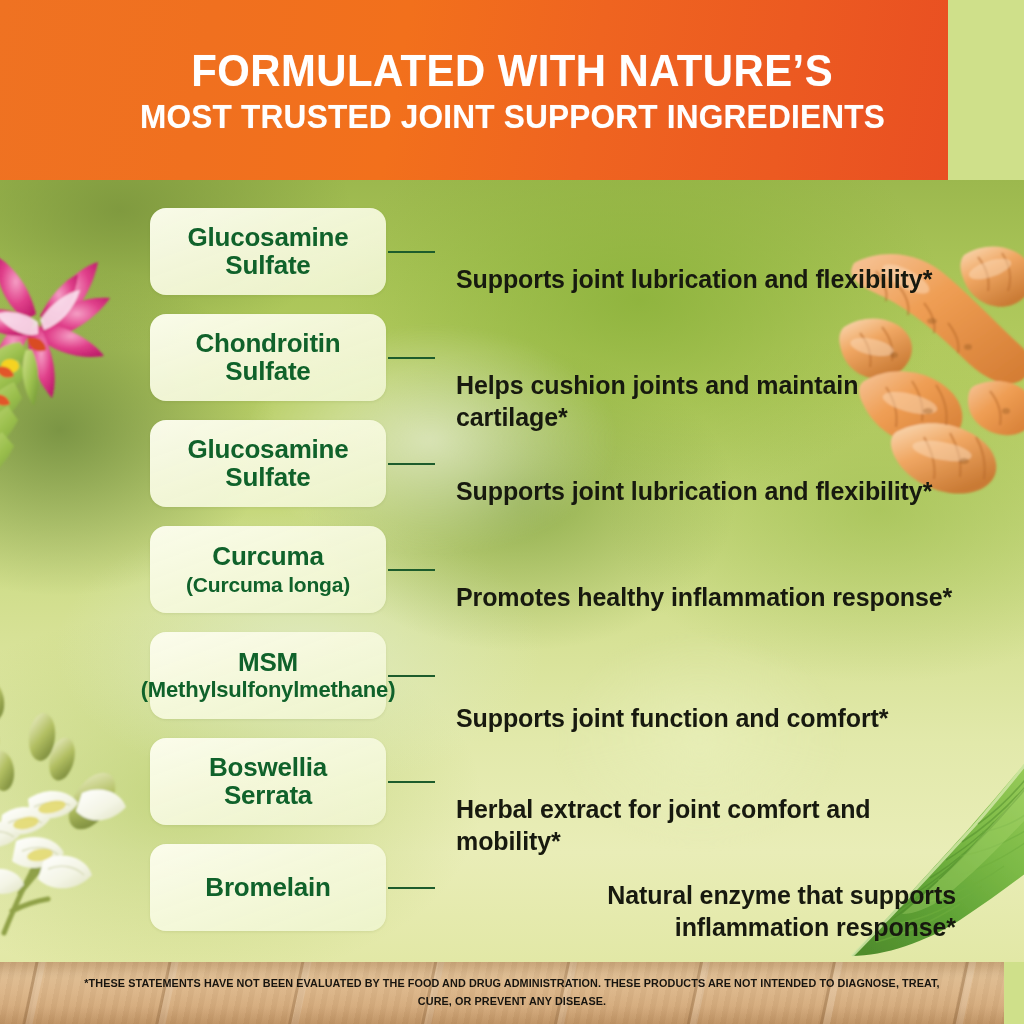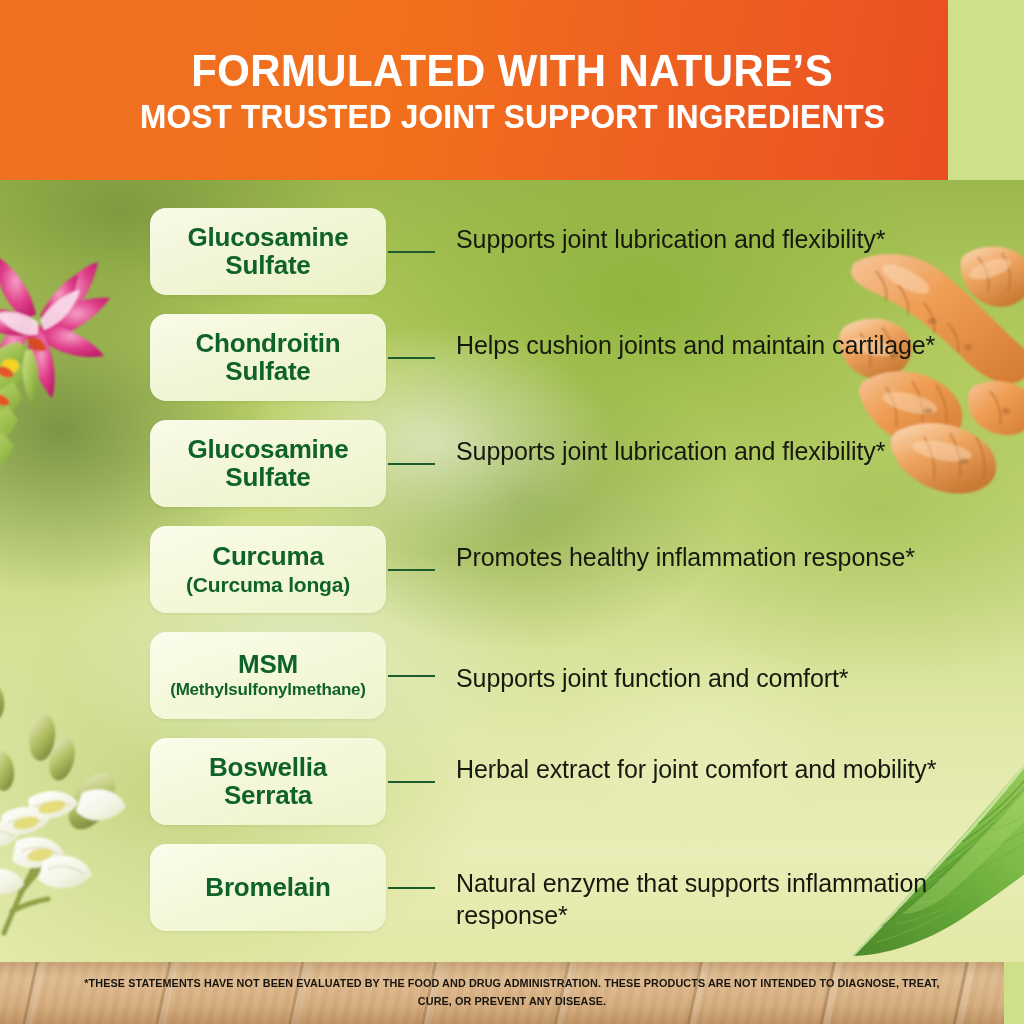--- a/index.html
+++ b/index.html
@@ -83,22 +83,23 @@
   }
   .pill-sub{
     color:#10622b;font-weight:700;line-height:1.1;letter-spacing:-.2px;
   }
   .connector{
     position:absolute;left:388px;width:47px;height:0;
     border-top:2px solid #1d5c2c;
   }
   .desc{
     position:absolute;left:456px;width:500px;
-    color:#17190f;font-size:25px;font-weight:400;line-height:1.27;
+    color:#17190f;font-size:25px;font-weight:700;line-height:1.27;
     letter-spacing:-.1px;
+    margin-top:40px;
   }
 
   
   .wood{
     position:absolute;left:0;top:962px;width:1004px;height:62px;overflow:hidden;
     background:linear-gradient(180deg,#dcb98c 0%,#e0c096 18%,#dcb78b 48%,#d3aa7c 78%,#c99d6d 100%);
   }
   .wood-grain{
     position:absolute;inset:-30px -20px;
     background:
@@ -397,37 +398,37 @@
 
       <div class="pill" style="top:346px;height:87px;">
         <div class="pill-main" style="font-size:26px;">Curcuma</div>
         <div class="pill-sub" style="font-size:21px;margin-top:2px;">(Curcuma longa)</div>
       </div>
       <div class="connector" style="top:389px;"></div>
       <div class="desc" style="top:362px;width:520px;">Promotes healthy inflammation response*</div>
 
       <div class="pill" style="top:452px;height:87px;">
         <div class="pill-main" style="font-size:26px;">MSM</div>
-        <div class="pill-sub" style="font-size:17px;margin-top:2px;">(Methylsulfonylmethane)</div>
+        <div class="pill-sub" style="font-size:22px;margin-top:2px;">(Methylsulfonylmethane)</div>
       </div>
       <div class="connector" style="top:495px;"></div>
       <div class="desc" style="top:483px;width:520px;">Supports joint function and comfort*</div>
 
       <div class="pill" style="top:558px;height:87px;">
         <div class="pill-main" style="font-size:26px;">Boswellia</div>
         <div class="pill-main" style="font-size:26px;">Serrata</div>
       </div>
       <div class="connector" style="top:601px;"></div>
       <div class="desc" style="top:574px;">Herbal extract for joint comfort and mobility*</div>
 
       <div class="pill" style="top:664px;height:87px;">
         <div class="pill-main" style="font-size:26px;">Bromelain</div>
       </div>
       <div class="connector" style="top:707px;"></div>
-      <div class="desc" style="top:688px;">Natural enzyme that supports inflammation response*</div>
+      <div class="desc" style="top:660px;text-align:right;">Natural enzyme that supports inflammation response*</div>
 
     </div>
   </div>
 
   <div class="wood">
     <div class="wood-grain"></div>
     <div class="wood-shade"></div>
     <div class="disclaimer">
       <span>*THESE STATEMENTS HAVE NOT BEEN EVALUATED BY THE FOOD AND DRUG ADMINISTRATION. THESE PRODUCTS ARE NOT INTENDED TO DIAGNOSE, TREAT,</span>
       <span>CURE, OR PREVENT ANY DISEASE.</span>

